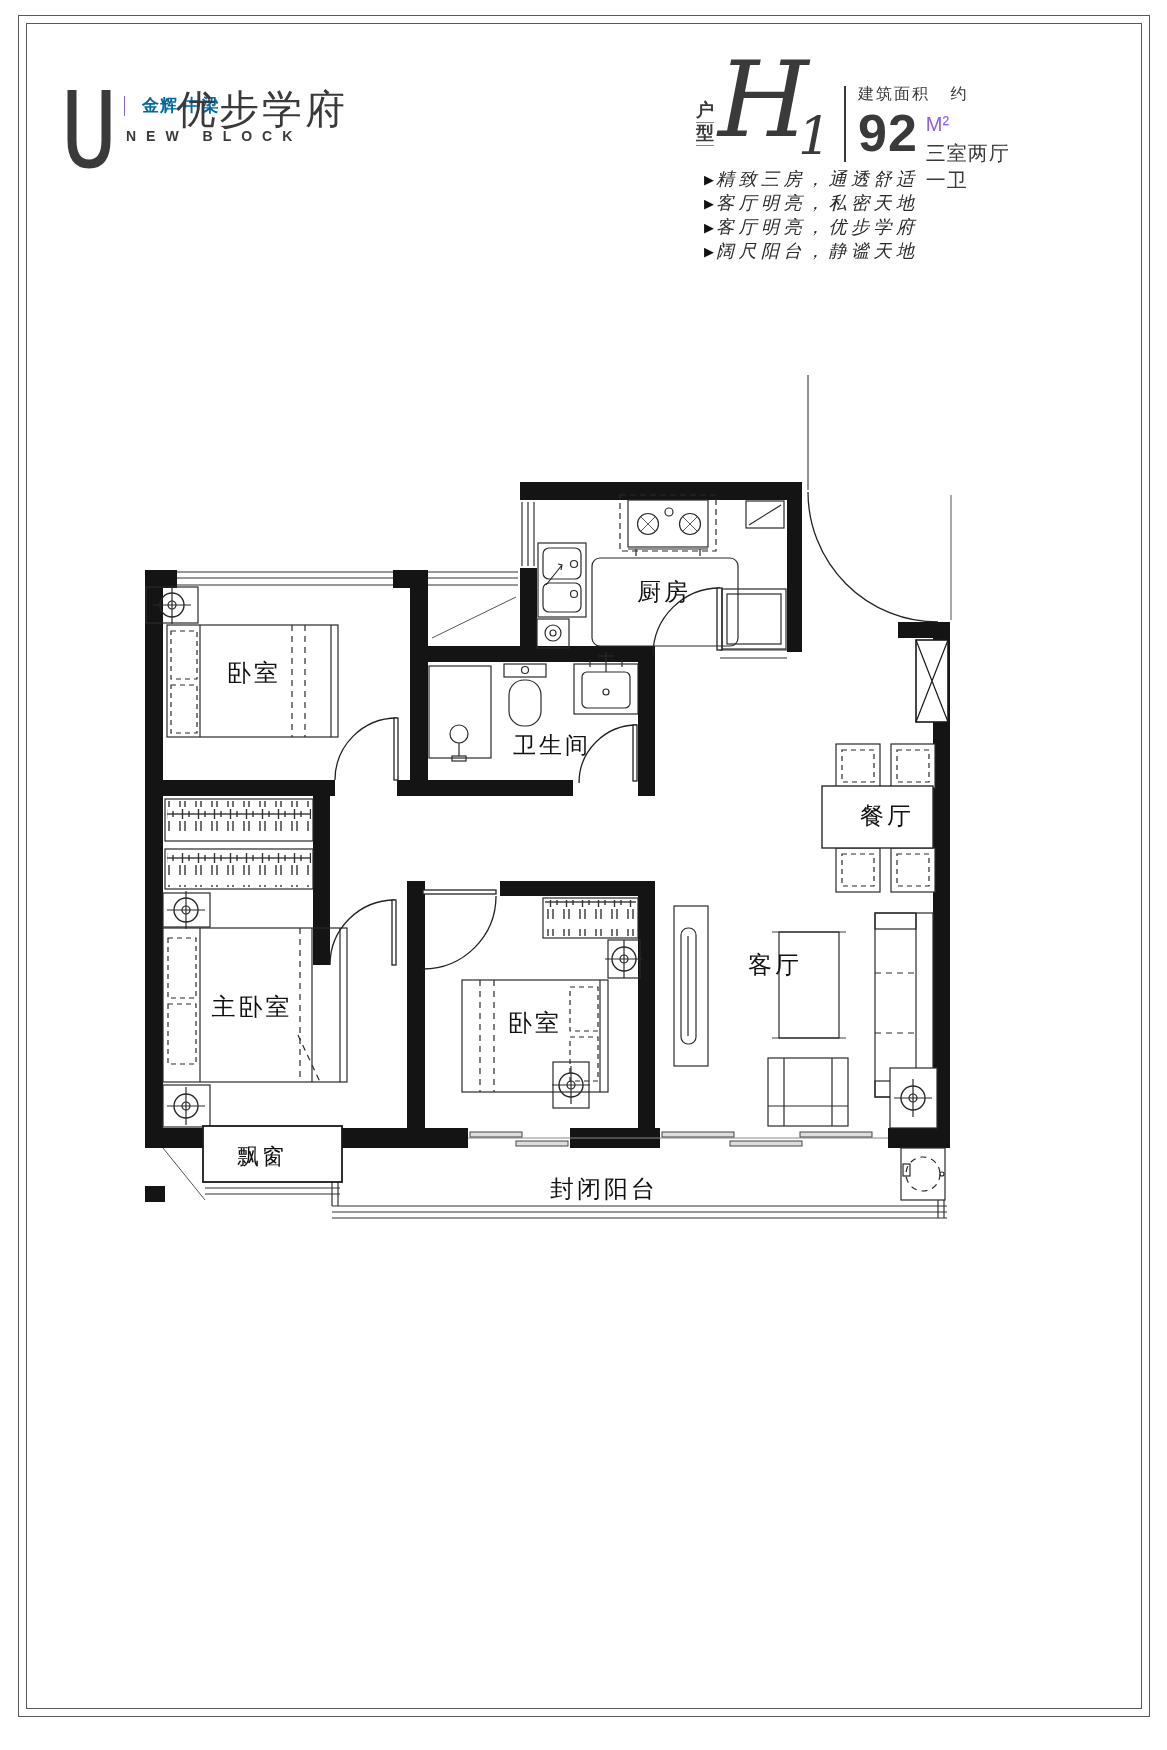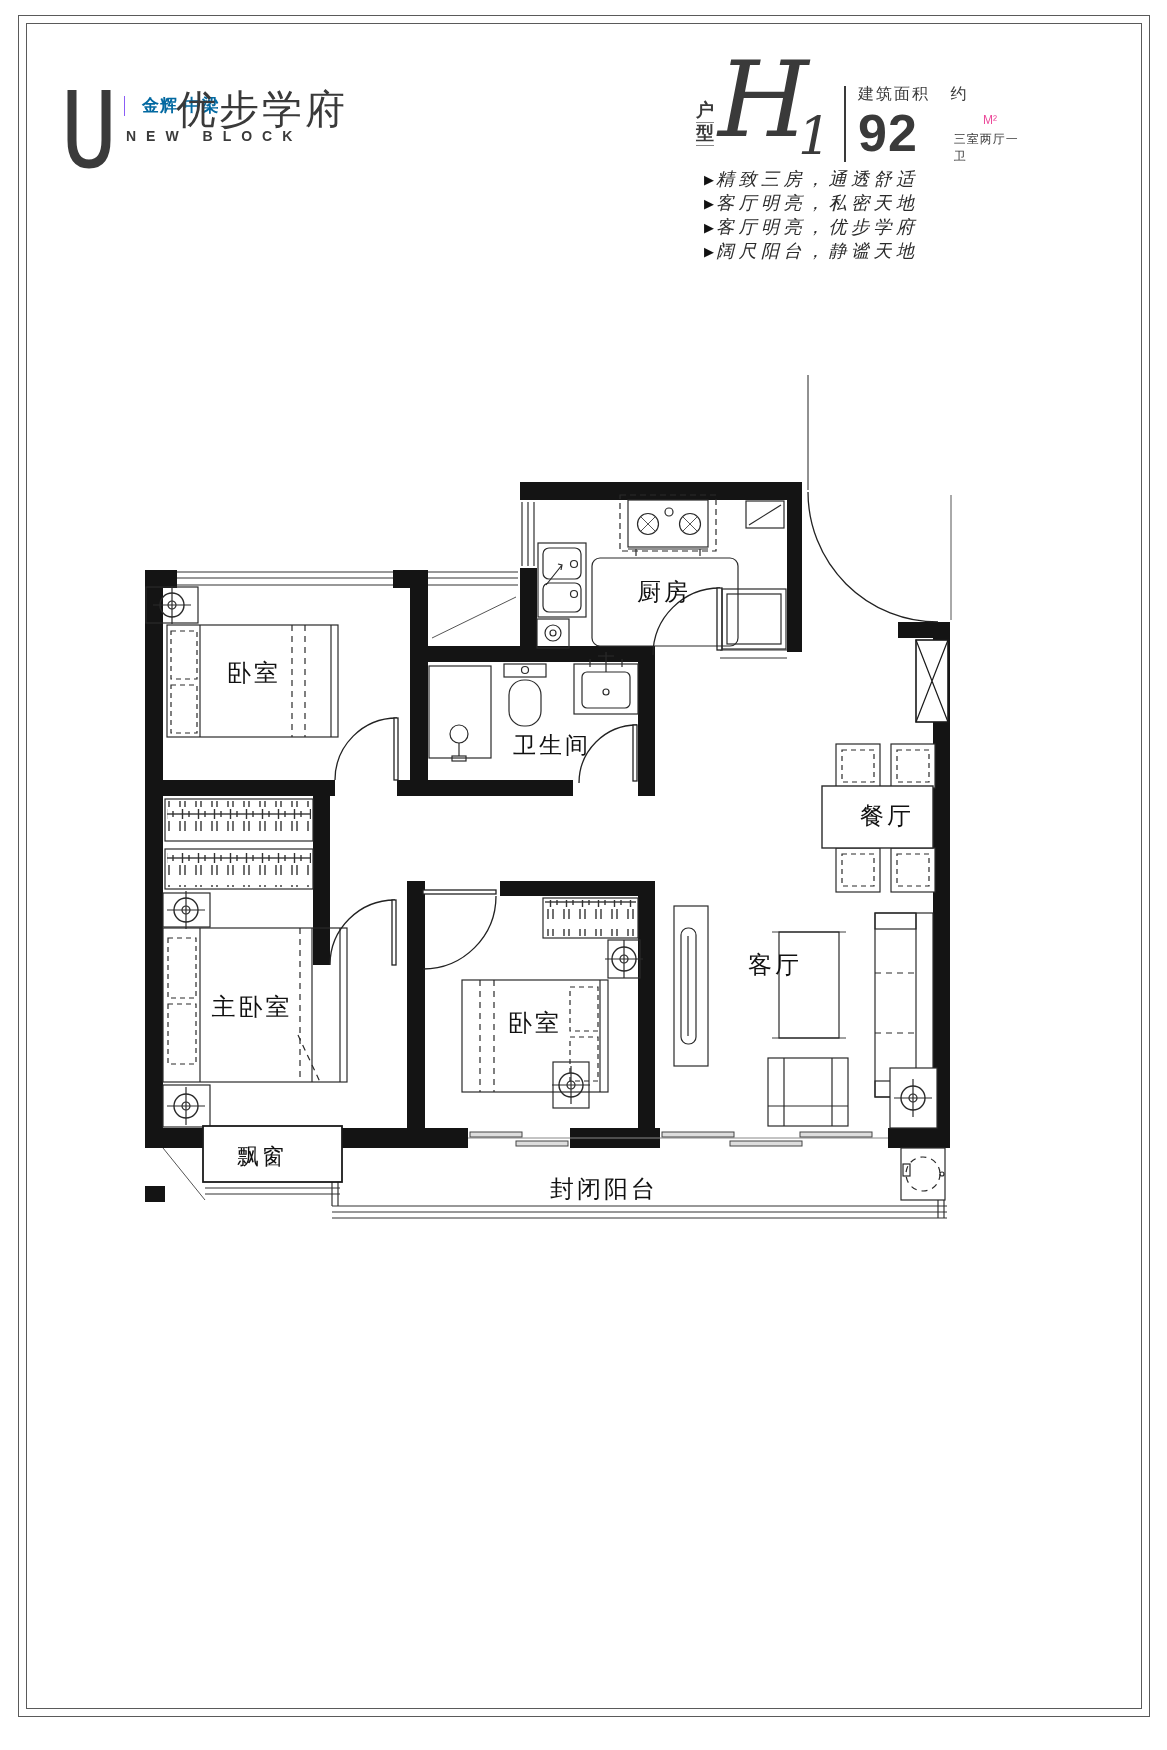--- a/index.html
+++ b/index.html
@@ -18,25 +18,25 @@
   
   .unit{position:absolute;left:696px;top:78px;width:330px;height:95px;}
   .unit-hx{position:absolute;left:0;top:22px;font-size:18px;font-weight:600;color:#3a3a3a;line-height:21px;}
   .unit-hx span{display:block;border-bottom:1px solid #8a8a8a;padding-bottom:1px;}
   .unit-H{position:absolute;left:22px;top:-30px;font-family:"DejaVu Serif","Liberation Serif",serif;font-style:italic;font-size:104px;color:#3a3a3a;line-height:104px;}
   .unit-1{position:absolute;left:102px;top:28px;font-family:"DejaVu Serif","Liberation Serif",serif;font-style:italic;font-size:52px;color:#3a3a3a;}
   .unit-divider{position:absolute;left:148px;top:8px;width:2px;height:76px;background:#3a3a3a;}
   .unit-right{position:absolute;left:162px;top:6px;}
   .unit-area-label{font-size:16px;color:#3a3a3a;letter-spacing:2px;text-align:center;}
   .unit-area-approx{font-size:16px;color:#3a3a3a;margin-left:16px;}
-  .unit-num-row{display:flex;align-items:flex-start;margin-top:2px;gap:28px;}
+  .unit-num-row{display:flex;align-items:flex-start;margin-top:2px;}
   .unit-92{font-size:52px;font-weight:700;color:#3a3a3a;line-height:52px;letter-spacing:1px;}
   .unit-m2col{margin-left:8px;padding-top:6px;}
-  .unit-m2{font-size:12px;color:#ec4899;text-align:center;}
-  .unit-rooms{font-size:12px;color:#3a3a3a;margin-top:4px;letter-spacing:1px;}
+  .unit-m2{font-size:20px;color:#8b5cf6;}
+  .unit-rooms{font-size:20px;color:#3a3a3a;margin-top:4px;letter-spacing:1px;}
 
   
   .features{position:absolute;left:704px;top:167px;width:300px;}
   .feature-row{display:flex;align-items:center;height:24px;}
   .feature-marker{font-size:13px;color:#111;margin-right:2px;}
   .feature-text{font-size:18px;color:#2b2b2b;letter-spacing:4.5px;white-space:nowrap;font-style:italic;}
 
   svg text{font-family:"Liberation Sans",sans-serif;font-weight:500;fill:#111;}
   .plan{position:absolute;left:0;top:0;}
 </style>

